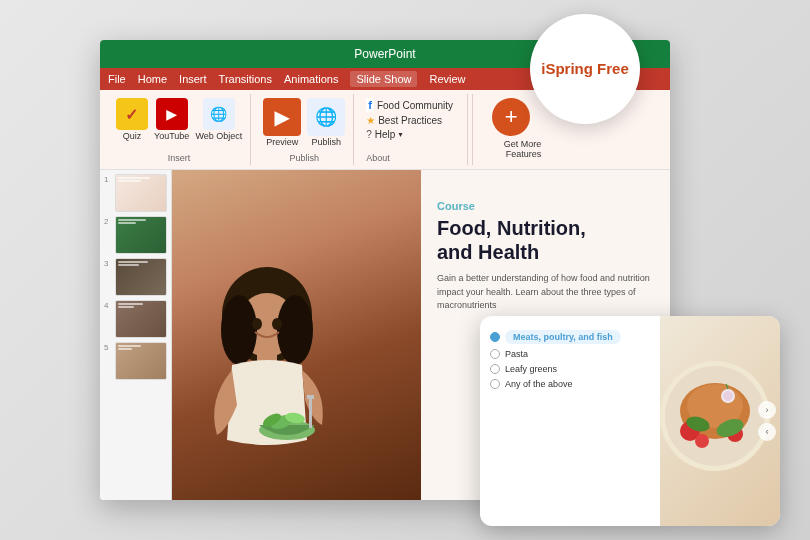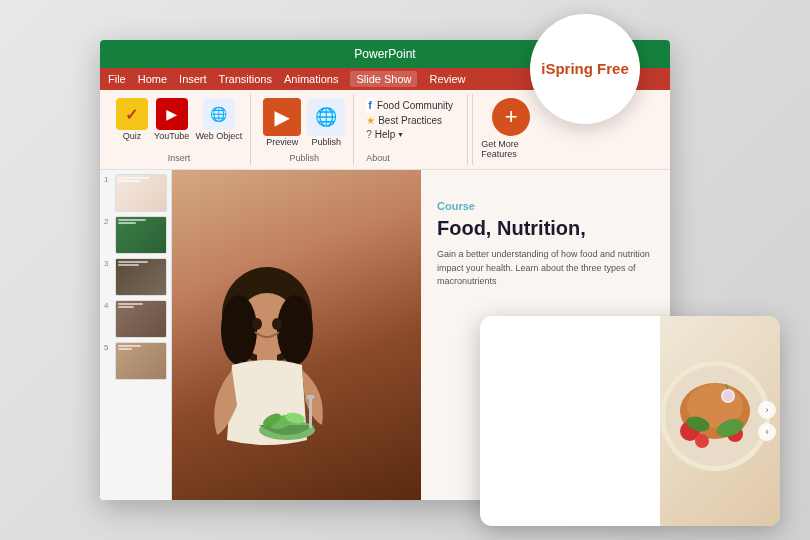--- a/index.html
+++ b/index.html
@@ -529,21 +529,21 @@
           <span class="help-icon">?</span>
           <span>Help</span>
           <span style="font-size:8px;">▾</span>
         </div>
       </div>
       <span class="ribbon-group-label">About</span>
     </div>
 
     <div class="get-more-btn">
       <div class="plus-circle">+</div>
-      <span class="btn-label" style="font-size:9px;text-align:left;max-width:60px;margin-top:4px;">Get More Features</span>
+      <span class="btn-label" style="font-size:9px;text-align:right;max-width:60px;margin-top:4px;">Get More Features</span>
     </div>
 
   </div>
 
   <div class="main-area">
 
     <div class="slide-thumbs">
       <div class="slide-thumb">
         <span class="thumb-num">1</span>
         <div class="thumb-img thumb-1">
@@ -626,35 +626,54 @@
 
             <ellipse cx="70" cy="64" rx="5" ry="6" fill="#2a1a08"></ellipse>
             <ellipse cx="90" cy="64" rx="5" ry="6" fill="#2a1a08"></ellipse>
           </svg>
         </div>
 
         <div class="slide-text-area">
           <span class="course-label">Course</span>
           <div class="slide-title">
             <span>Food, Nutrition,</span><br>
+            <span>and Health</span>
           </div>
           <p class="slide-desc">Gain a better understanding of how food and nutrition impact your health. Learn about the three types of macronutrients</p>
         </div>
 
       </div>
     </div>
   </div>
 </div>
 
 <div class="mobile-device">
   <div style="position:absolute;top:5px;right:8px;">
     <span class="dots-icon">⋮</span>
   </div>
   <div class="mobile-inner">
     <div class="mobile-left">
+      <div class="mobile-options">
+        <div class="mobile-option">
+          <div class="radio-circle selected"></div>
+          <span class="option-pill">Meats, poultry, and fish</span>
+        </div>
+        <div class="mobile-option">
+          <div class="radio-circle"></div>
+          <span>Pasta</span>
+        </div>
+        <div class="mobile-option">
+          <div class="radio-circle"></div>
+          <span>Leafy greens</span>
+        </div>
+        <div class="mobile-option">
+          <div class="radio-circle"></div>
+          <span>Any of the above</span>
+        </div>
+      </div>
     </div>
     <div class="mobile-right">
       
       <svg width="120" height="210" viewBox="0 0 120 210">
 
         <circle cx="55" cy="100" r="55" fill="#f0e8d0"></circle>
         <circle cx="55" cy="100" r="50" fill="#e8dcc8"></circle>
 
         <ellipse cx="55" cy="95" rx="35" ry="28" fill="#c8702a" opacity="0.9"></ellipse>
         <ellipse cx="55" cy="90" rx="28" ry="22" fill="#d4884a"></ellipse>

